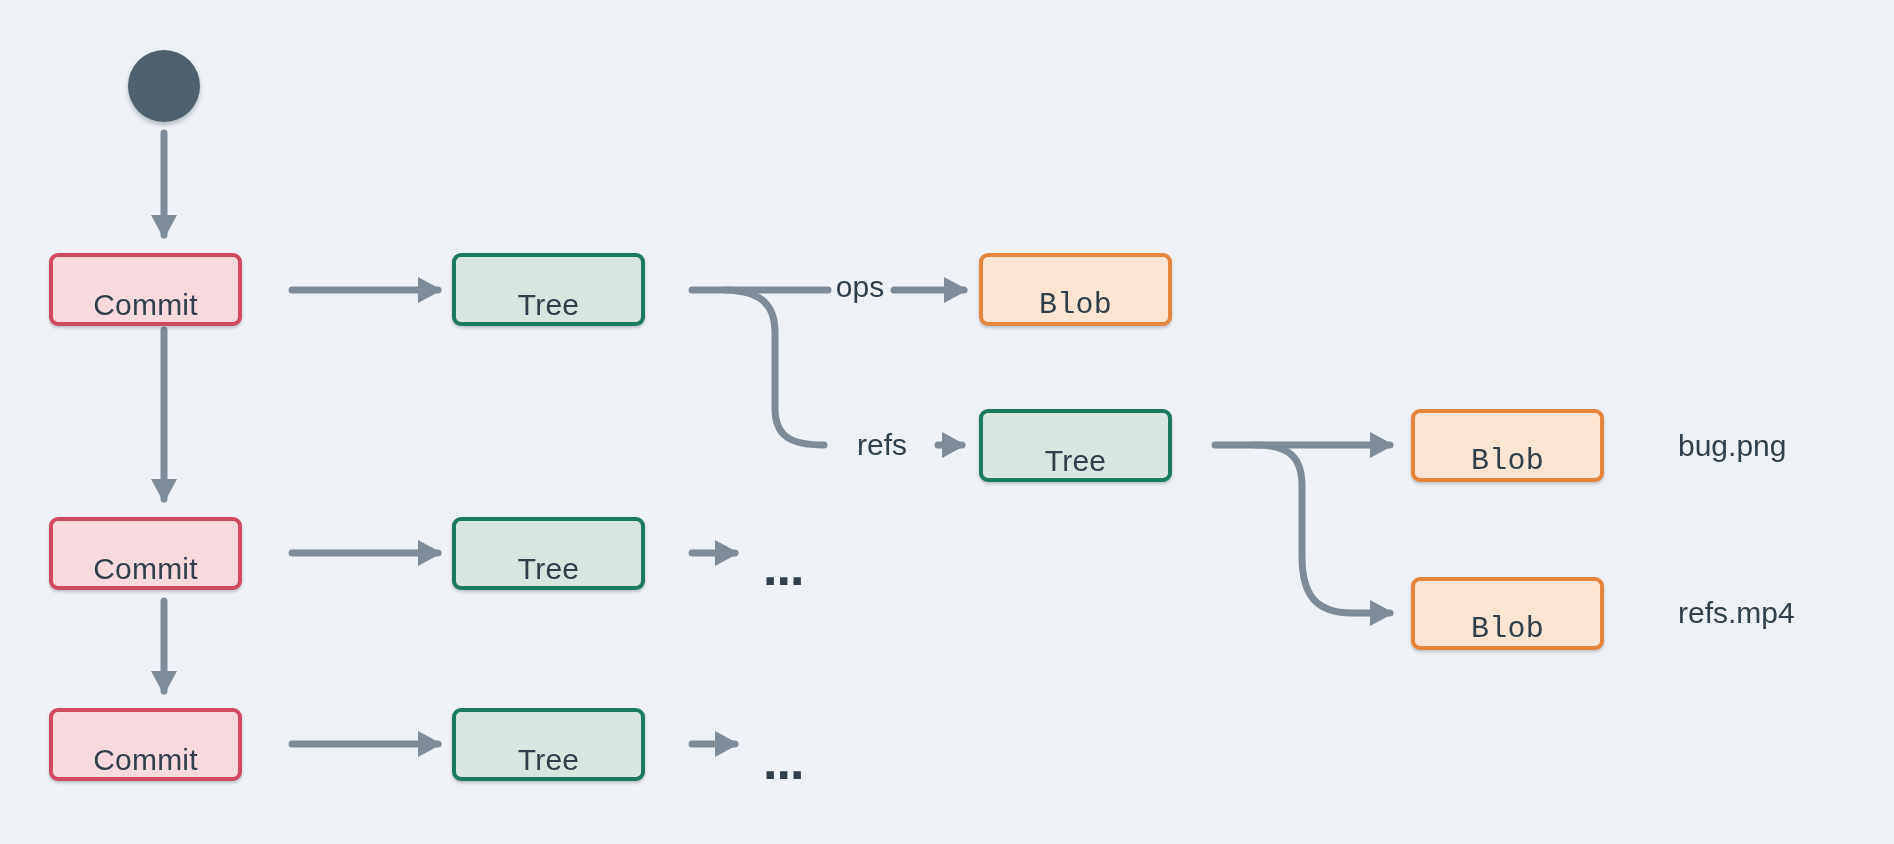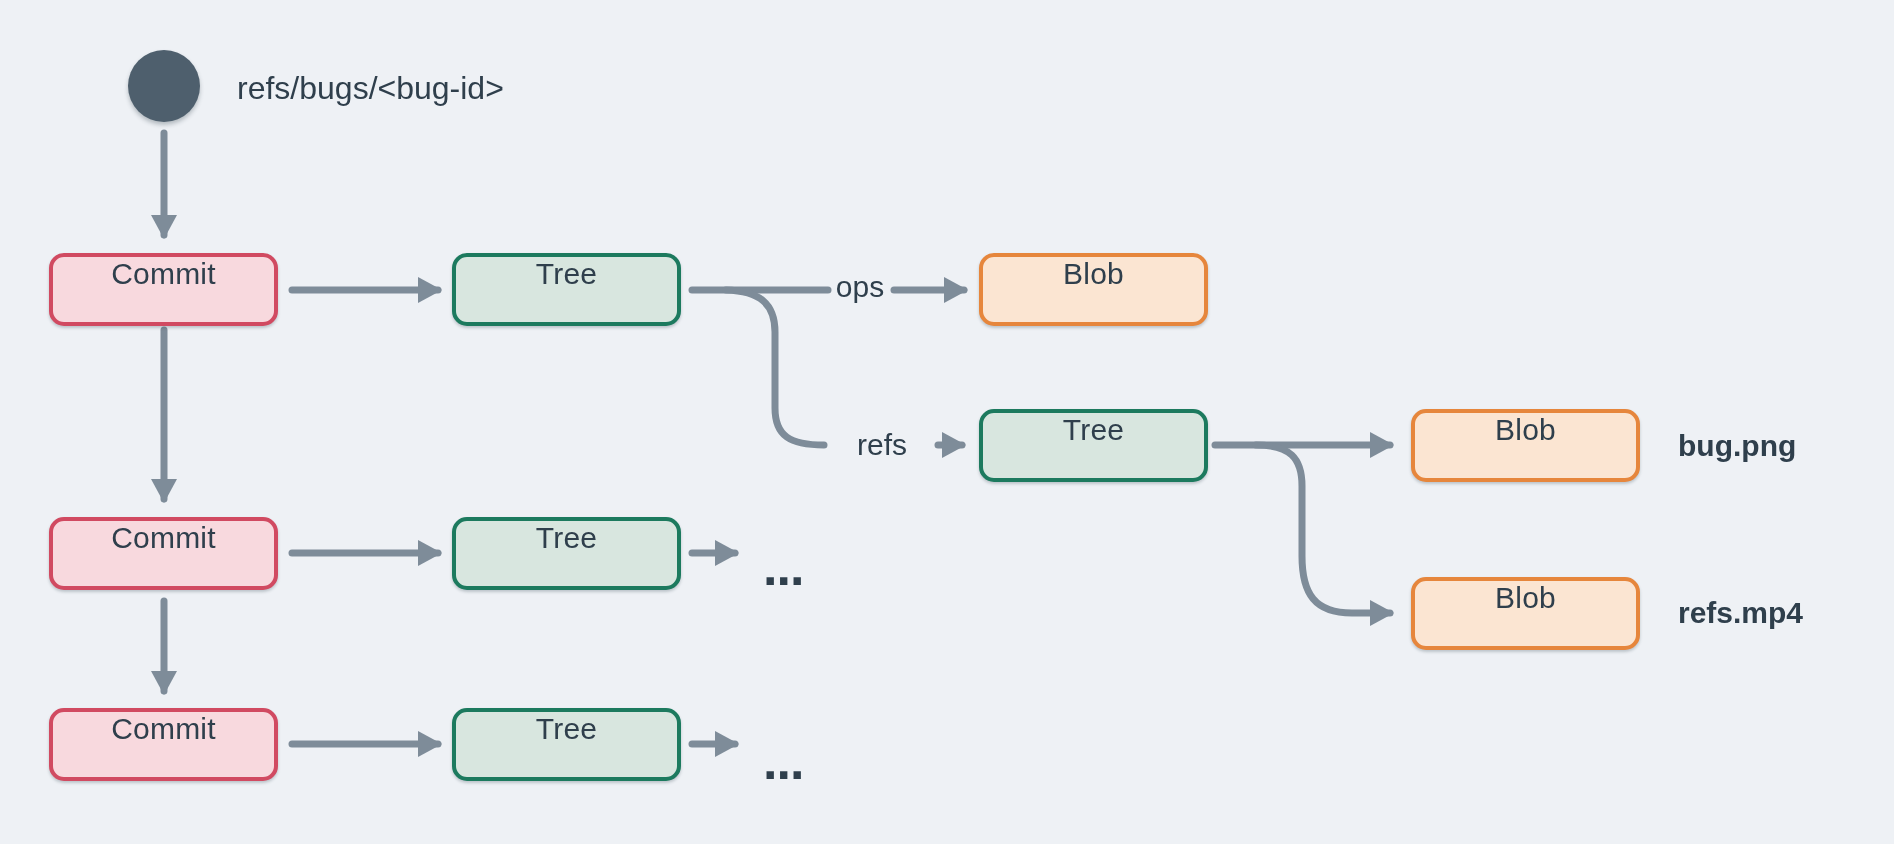--- a/index.html
+++ b/index.html
@@ -18,50 +18,50 @@
   .canvas{
     position:relative;
     width:1894px;height:844px;
     background:var(--background);
     overflow:hidden;
   }
   .connector-layer{position:absolute;left:0;top:0;width:1894px;height:844px;}
   .edge{stroke:var(--arrow);stroke-width:7;fill:none;stroke-linecap:round;}
   .node{
     position:absolute;
-    display:flex;align-items:flex-start;justify-content:center;
+    display:flex;align-items:flex-end;justify-content:center;
     box-sizing:border-box;
-    width:229px;height:73px;
-    border-radius:15px;
+    width:193px;height:73px;
+    border-radius:9px;
     font-size:30px;font-weight:500;
     color:var(--node-text);
     letter-spacing:.2px;
     box-shadow:0 2px 3px rgba(45,62,74,.25);
   }
   .commit{background:var(--commit-fill);border:4px solid var(--commit-border);}
   .tree{background:var(--tree-fill);border:4px solid var(--tree-border);}
-  .blob{background:var(--blob-fill);border:4px solid var(--blob-border);}
+  .blob{background:var(--blob-fill);border:4px solid var(--blob-border);font-family:Liberation Mono, monospace;}
   .ref-circle{
     position:absolute;left:128px;top:50px;
     width:72px;height:72px;border-radius:50%;
     background:var(--ref-circle);
     box-shadow:0 3px 4px rgba(45,62,74,.3);
   }
   .ref-label{
     position:absolute;left:237px;top:70px;
     font-size:32px;line-height:36px;font-weight:500;
   }
   .edge-label{
     position:absolute;
     font-size:30px;line-height:34px;font-weight:500;
     text-align:center;
   }
   .file-label{
     position:absolute;
-    font-size:30px;line-height:36px;font-weight:700;
+    font-size:30px;line-height:36px;font-weight:400;
   }
   .ellipsis{
     position:absolute;
     font-size:52px;line-height:1;font-weight:700;
     letter-spacing:-1px;
     color:var(--node-text);
   }
 </style>
 </head>
 <body>
@@ -84,21 +84,20 @@
     <path class="edge" d="M 894 290 L 964 290" marker-end="url(#arrowhead)"></path>
     <path class="edge" d="M 726 290 C 760 291 775 304 775 332 L 775 408 C 775 436 790 445 824 445"></path>
     <path class="edge" d="M 938 445 L 962 445" marker-end="url(#arrowhead)"></path>
     <path class="edge" d="M 1215 445 L 1390 445" marker-end="url(#arrowhead)"></path>
     <path class="edge" d="M 1256 445 C 1290 445 1302 458 1302 486 L 1302 556 C 1302 594 1315 613 1352 613 L 1390 613" marker-end="url(#arrowhead)"></path>
     <path class="edge" d="M 692 553 L 735 553" marker-end="url(#arrowhead)"></path>
     <path class="edge" d="M 692 744 L 735 744" marker-end="url(#arrowhead)"></path>
   </svg>
 
   <div class="ref-circle"></div>
-  <div class="ref-label">refs/bugs/&lt;bug-id&gt;</div>
 
   <div class="node commit" style="left:49px;top:253px">
     <span>Commit</span>
   </div>
   <div class="node commit" style="left:49px;top:517px">
     <span>Commit</span>
   </div>
   <div class="node commit" style="left:49px;top:708px">
     <span>Commit</span>
   </div>

